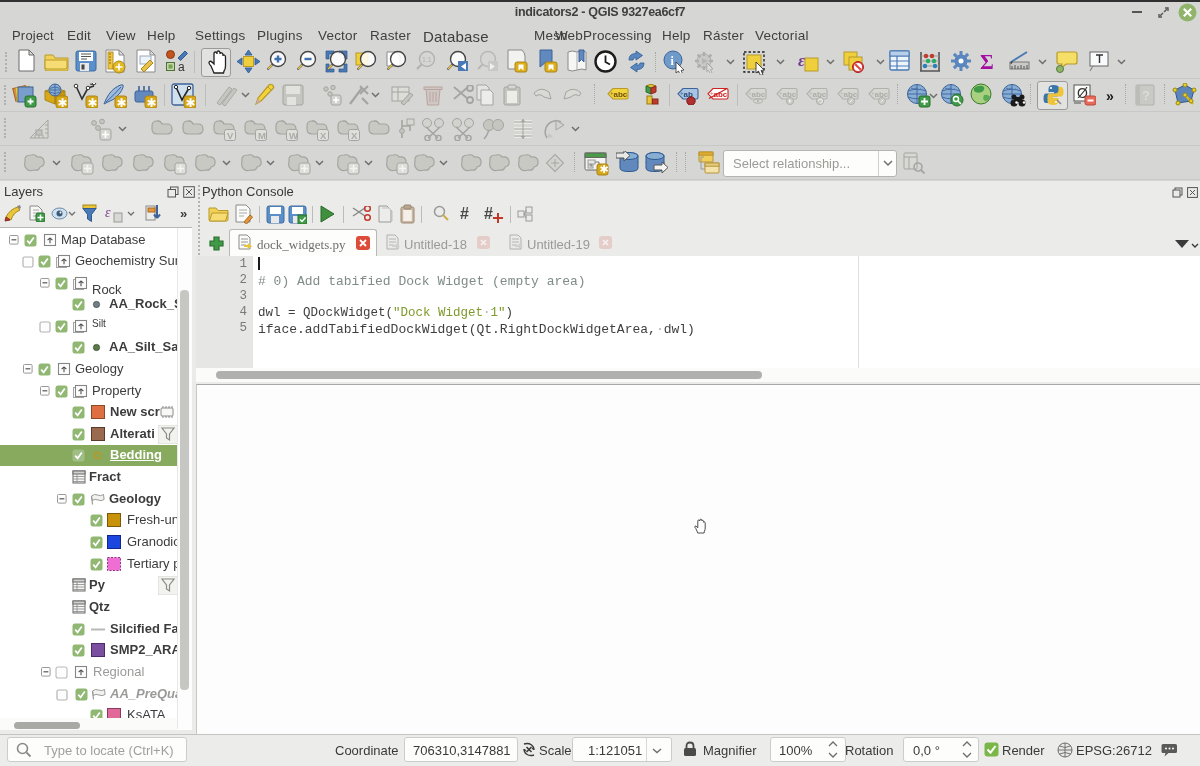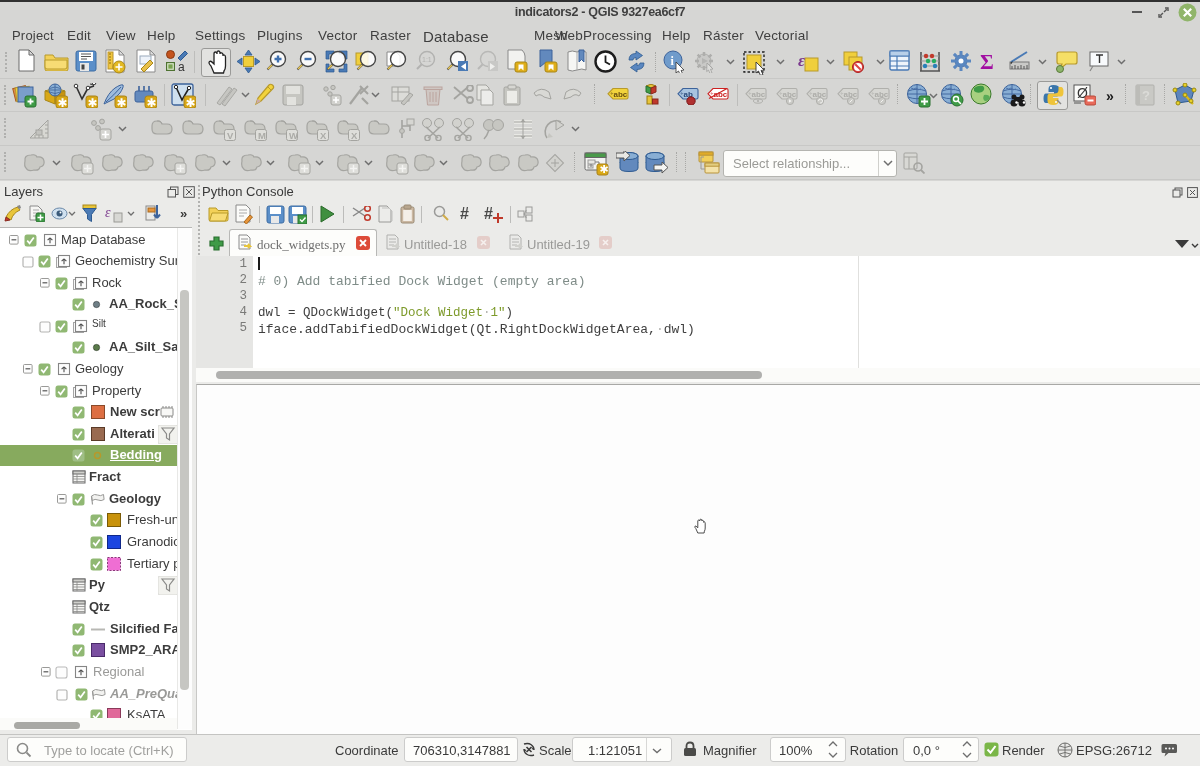--- a/index.html
+++ b/index.html
@@ -794,21 +794,21 @@
   </svg>
 <svg class="ic" style="left:55px;top:277px" width="13" height="13" viewBox="0 0 13 13">
     <rect x="0.5" y="0.5" width="12" height="12" rx="2.5" fill="#90b873"></rect>
     <path d="M3.2 6.6 l2.4 2.7 L9.8 3.6" stroke="#fff" stroke-width="1.7" fill="none"></path>
   </svg>
 <svg class="ic" style="left:73px;top:275px" width="15" height="16" viewBox="0 0 15 16">
     <rect x="0.5" y="4.5" width="10" height="10" fill="#fdfdfd" stroke="#a5a5a5"></rect>
     <rect x="2.5" y="2.5" width="11" height="11" fill="#fdfdfd" stroke="#858585" stroke-width="1.1"></rect>
     <path d="M8 11.2 V5.8 M8 5.8 l-2.4 2.4 M8 5.8 l2.4 2.4" stroke="#4f4f4f" stroke-width="1.1" fill="none"></path>
   </svg>
-<div class="abs" style="left:92px;top:275px;width:200px;height:16px;font-size:13px;color:#3c3c3c;white-space:nowrap;">Rock</div>
+<div class="abs" style="left:92px;top:282px;width:200px;height:16px;font-size:13px;color:#3c3c3c;white-space:nowrap;">Rock</div>
 <svg class="ic" style="left:72px;top:298px" width="13" height="13" viewBox="0 0 13 13">
     <rect x="0.5" y="0.5" width="12" height="12" rx="2.5" fill="#90b873"></rect>
     <path d="M3.2 6.6 l2.4 2.7 L9.8 3.6" stroke="#fff" stroke-width="1.7" fill="none"></path>
   </svg>
 <svg class="ic" style="left:92px;top:300px" width="9" height="9" viewBox="0 0 9 9">
     <circle cx="4.5" cy="4.5" r="3.2" fill="#6f7f86" stroke="rgba(0,0,0,0.35)"></circle>
   </svg>
 <div class="abs" style="left:109px;top:296px;width:200px;height:16px;font-size:13px;color:#3c3c3c;white-space:nowrap;font-weight:bold;">AA_Rock_Sa</div>
 <svg class="ic" style="left:39px;top:320.5px" width="12" height="12" viewBox="0 0 12 12">
     <rect x="1" y="1" width="10" height="10" rx="1.5" fill="#fdfdfd" stroke="#b4b4b2" stroke-width="1.2"></rect>
@@ -1156,21 +1156,21 @@
     <rect x="1" y="7" width="12" height="8" rx="1.5" fill="#4a4a48"></rect>
     <path d="M3.5 7 V5 q0 -3.5 3.5 -3.5 q3.5 0 3.5 3.5 v2" fill="none" stroke="#4a4a48" stroke-width="1.8"></path>
   </svg>
 <div class="abs" style="left:703px;top:743px;width:65px;height:15px;font-size:13px;color:#3a3a3a;">Magnifier</div>
 <div class="abs" style="left:770px;top:737px;width:76px;height:25px;background:#fdfdfb;border:1px solid #cccccb;border-radius:3px;"></div>
 <div class="abs" style="left:779px;top:743px;width:50px;height:15px;font-size:13px;color:#3a3a3a;">100%</div>
 <svg class="ic" style="left:828px;top:740px" width="10" height="19" viewBox="0 0 10 19">
     <path d="M1 6 l4 -4 4 4" stroke="#6e6e6e" stroke-width="1.3" fill="none"></path>
     <path d="M1 13 l4 4 4 -4" stroke="#6e6e6e" stroke-width="1.3" fill="none"></path>
   </svg>
-<div class="abs" style="left:845px;top:743px;width:58px;height:15px;font-size:13px;color:#3a3a3a;text-align:center;">Rotation</div>
+<div class="abs" style="left:845px;top:743px;width:58px;height:15px;font-size:13px;color:#3a3a3a;">Rotation</div>
 <div class="abs" style="left:903px;top:737px;width:76px;height:25px;background:#fdfdfb;border:1px solid #cccccb;border-radius:3px;"></div>
 <div class="abs" style="left:913px;top:743px;width:50px;height:15px;font-size:13px;color:#3a3a3a;">0,0 °</div>
 <svg class="ic" style="left:962px;top:740px" width="10" height="19" viewBox="0 0 10 19">
     <path d="M1 6 l4 -4 4 4" stroke="#6e6e6e" stroke-width="1.3" fill="none"></path>
     <path d="M1 13 l4 4 4 -4" stroke="#6e6e6e" stroke-width="1.3" fill="none"></path>
   </svg>
 <svg class="ic" style="left:984px;top:742px" width="15" height="15" viewBox="0 0 15 15">
     <rect x="0.5" y="0.5" width="14" height="14" rx="3" fill="#7ab648"></rect>
     <path d="M3.5 7.5 l3 3.2 L11.5 4" stroke="#fff" stroke-width="2" fill="none"></path>
   </svg>

